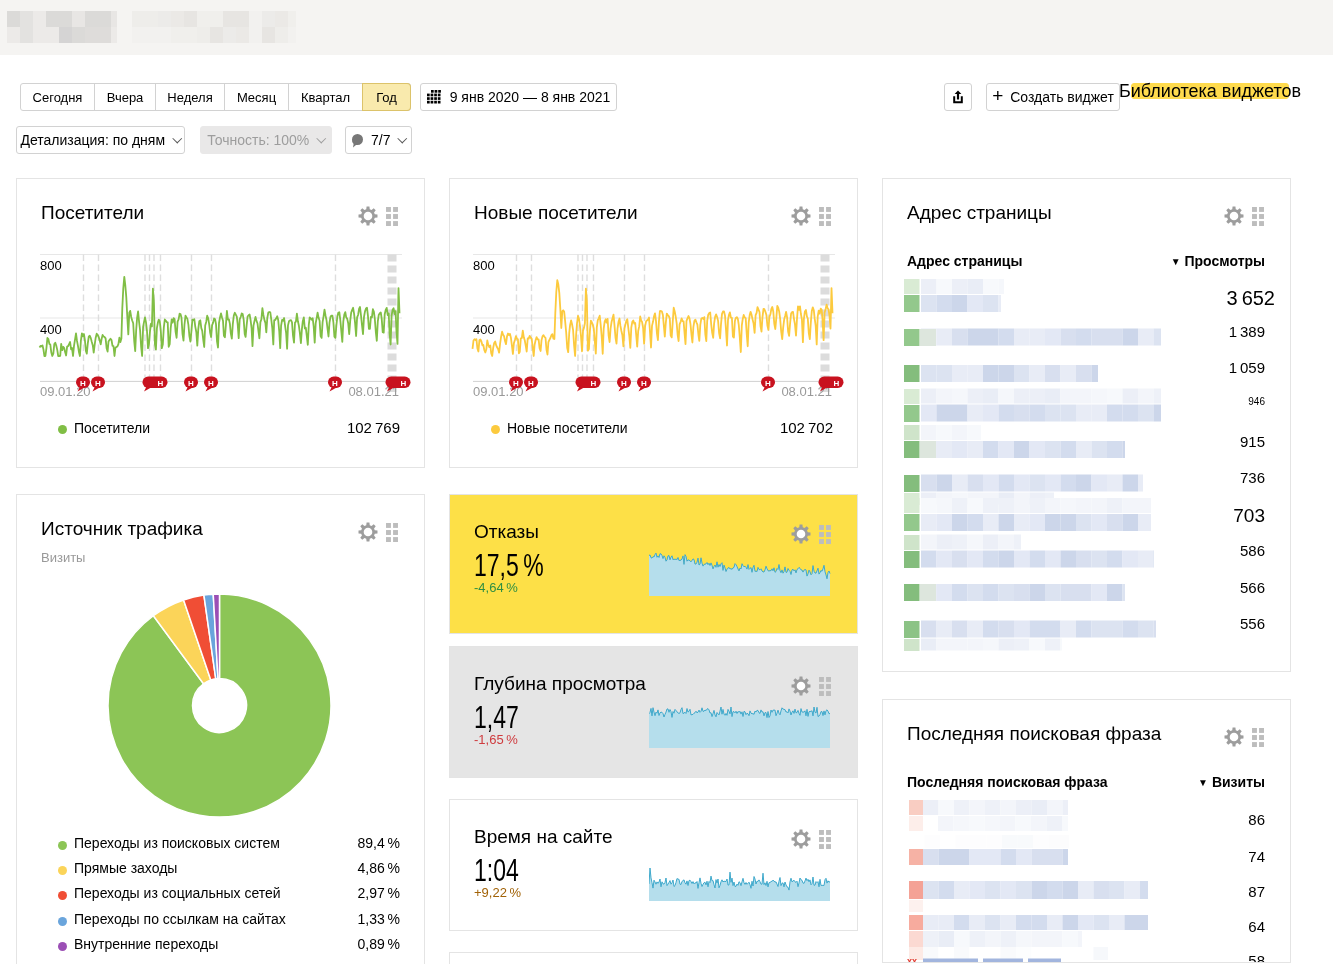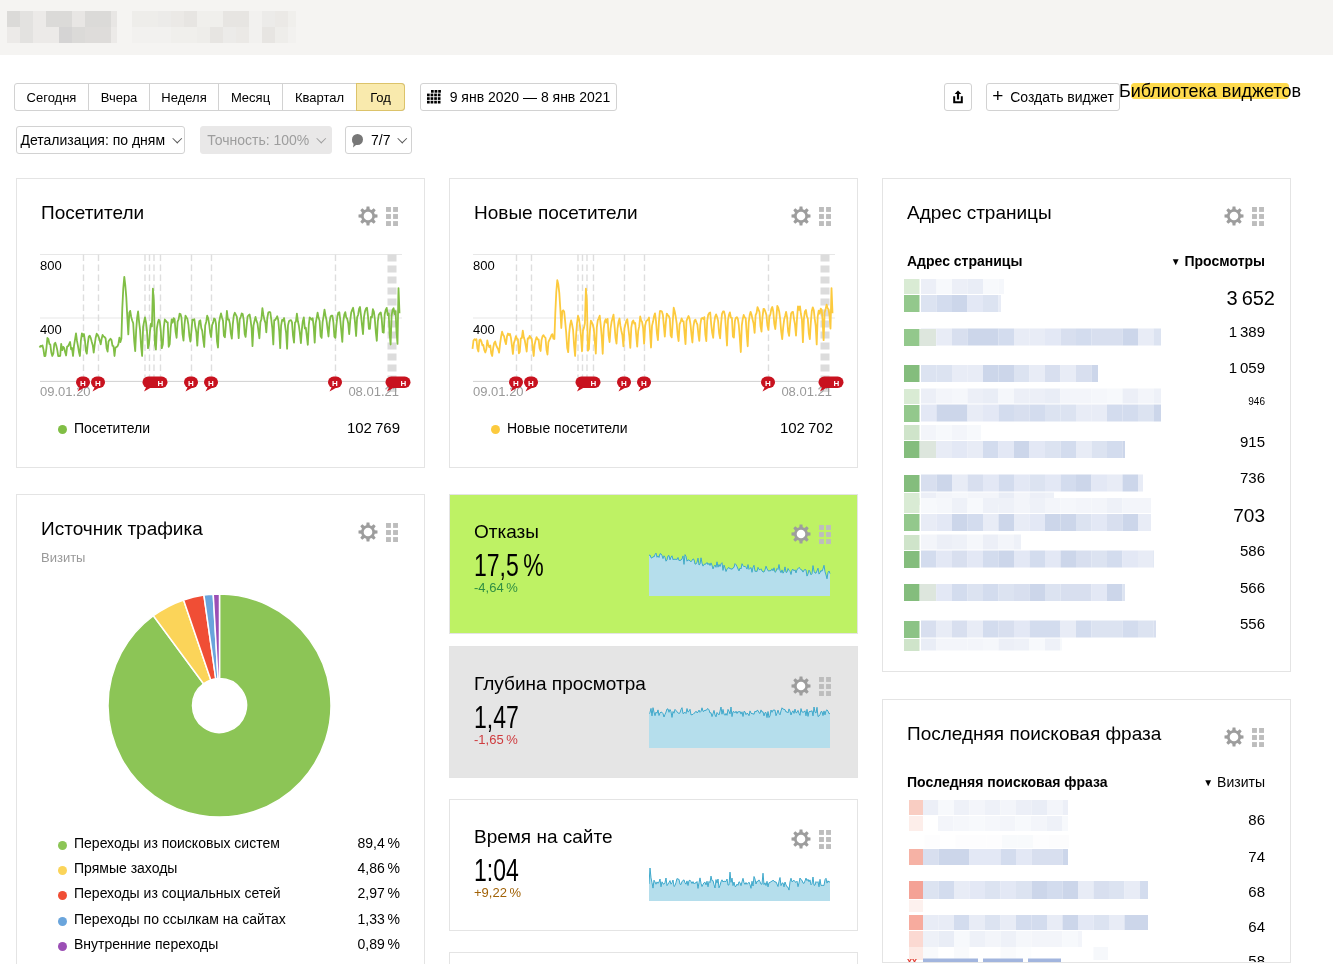--- a/index.html
+++ b/index.html
@@ -53,21 +53,21 @@
     <rect x="52.0" y="16.0" width="13.0" height="16.0" fill="#f0efec"></rect>
     <rect x="65.0" y="16.0" width="13.0" height="16.0" fill="#eeedea"></rect>
     <rect x="78.0" y="16.0" width="13.0" height="16.0" fill="#e7e5e2"></rect>
     <rect x="91.0" y="16.0" width="13.0" height="16.0" fill="#ecebe9"></rect>
     <rect x="104.0" y="16.0" width="13.0" height="16.0" fill="#ebe9e6"></rect>
     <rect x="117.0" y="16.0" width="13.0" height="16.0" fill="#f2f1ef"></rect>
     <rect x="130.0" y="16.0" width="13.0" height="16.0" fill="#e7e5e2"></rect>
     <rect x="143.0" y="16.0" width="13.0" height="16.0" fill="#eeedea"></rect>
     <rect x="156.0" y="16.0" width="8.0" height="16.0" fill="#f2f1ef"></rect>
   </svg>
-<div class="seg" style="left:14px;top:83px">
+<div class="seg" style="left:20px;top:83px">
     <div style="width:74px;">Сегодня</div>
     <div style="width:61px;">Вчера</div>
     <div style="width:69px;">Неделя</div>
     <div style="width:64px;">Месяц</div>
     <div style="width:74px;">Квартал</div>
     <div style="width:47px;background:#f9eaad;box-shadow:0 0 0 1px #dcc36a;border-radius:0 3px 3px 0;border-right:none;">Год</div>
   </div>
 <div class="btn" style="left:420px;top:83px;width:197px;height:28px;font-size:14px">
 <svg width="15" height="15" viewBox="0 0 15 15" style="margin-right:8px;flex:none">
       <rect x="4.0" y="0" width="2.7" height="2.7" fill="#000"></rect>
@@ -516,24 +516,24 @@
     </svg>
     <svg style="position:absolute;left:369px;top:28px" width="12" height="19" viewBox="0 0 11.2 17.8">
       <rect x="0.0" y="0.0" width="4.6" height="4.6" fill="#bdbdbd"></rect>
       <rect x="6.6" y="0.0" width="4.6" height="4.6" fill="#bdbdbd"></rect>
       <rect x="0.0" y="6.6" width="4.6" height="4.6" fill="#bdbdbd"></rect>
       <rect x="6.6" y="6.6" width="4.6" height="4.6" fill="#bdbdbd"></rect>
       <rect x="0.0" y="13.2" width="4.6" height="4.6" fill="#bdbdbd"></rect>
       <rect x="6.6" y="13.2" width="4.6" height="4.6" fill="#bdbdbd"></rect>
     </svg>
     <div class="abs" style="left:24px;top:74px;font-size:14px;font-weight:bold">Последняя поисковая фраза</div>
-    <div class="abs" style="right:25px;top:74px;font-size:14px;font-weight:normal"><span style="font-size:10px;vertical-align:1px">▼</span> Визиты</div>
+    <div class="abs" style="right:25px;top:74px;font-size:14px;font-weight:bold"><span style="font-size:10px;vertical-align:1px">▼</span> Визиты</div>
     <div class="abs" style="right:25px;top:111px;font-size:15px">86</div>
     <div class="abs" style="right:25px;top:148px;font-size:15px">74</div>
-    <div class="abs" style="right:25px;top:183px;font-size:15px">68</div>
+    <div class="abs" style="right:25px;top:183px;font-size:15px">87</div>
     <div class="abs" style="right:25px;top:218px;font-size:15px">64</div>
     <div class="abs" style="right:25px;top:252px;font-size:15px">58</div>
     <svg class="abs" style="left:0;top:0" width="408" height="265">
       <rect x="26" y="100" width="14" height="15" fill="#f9cdc2"></rect>
       <rect x="26" y="116" width="14" height="15" fill="#fdeeea"></rect>
       <rect x="40.0" y="100.0" width="15.5" height="15.0" fill="#eceff7"></rect>
       <rect x="55.5" y="100.0" width="15.5" height="15.0" fill="#f7f9fc"></rect>
       <rect x="71.0" y="100.0" width="15.5" height="15.0" fill="#eef1f8"></rect>
       <rect x="86.5" y="100.0" width="15.5" height="15.0" fill="#f3f5fa"></rect>
       <rect x="102.0" y="100.0" width="15.5" height="15.0" fill="#eef1f8"></rect>
@@ -671,21 +671,21 @@
     <div class="abs" style="left:41px;top:396px;width:9px;height:9px;border-radius:50%;background:#f04e35"></div>
     <div class="abs" style="left:57px;top:390px;font-size:14px">Переходы из социальных сетей</div>
     <div class="abs" style="right:24px;top:390px;font-size:14px">2,97 %</div>
     <div class="abs" style="left:41px;top:422px;width:9px;height:9px;border-radius:50%;background:#6aa5dc"></div>
     <div class="abs" style="left:57px;top:416px;font-size:14px">Переходы по ссылкам на сайтах</div>
     <div class="abs" style="right:24px;top:416px;font-size:14px">1,33 %</div>
     <div class="abs" style="left:41px;top:447px;width:9px;height:9px;border-radius:50%;background:#9b4fb5"></div>
     <div class="abs" style="left:57px;top:441px;font-size:14px">Внутренние переходы</div>
     <div class="abs" style="right:24px;top:441px;font-size:14px">0,89 %</div>
   </div>
-<div style="position:absolute;left:449px;top:494px;width:409px;height:140px;border:1px solid #e4e4e4;background:#bef264;">
+<div style="position:absolute;left:449px;top:494px;width:409px;height:140px;border:1px solid #e4e4e4;background:#fde047;">
     <div class="wtitle" style="left:24px;top:25.5px">Отказы</div>
     <svg style="position:absolute;left:341px;top:29px" width="20" height="20" viewBox="0 0 20 20">
       <path fill="#9d9d9d" d="M8.25,3.22 L8.58,0.51 L11.42,0.51 L11.75,3.22 L13.55,3.97 L15.71,2.28 L17.72,4.29 L16.03,6.45 L16.78,8.25 L19.49,8.58 L19.49,11.42 L16.78,11.75 L16.03,13.55 L17.72,15.71 L15.71,17.72 L13.55,16.03 L11.75,16.78 L11.42,19.49 L8.58,19.49 L8.25,16.78 L6.45,16.03 L4.29,17.72 L2.28,15.71 L3.97,13.55 L3.22,11.75 L0.51,11.42 L0.51,8.58 L3.22,8.25 L3.97,6.45 L2.28,4.29 L4.29,2.28 L6.45,3.97 Z"></path>
       <circle cx="10" cy="10" r="4.3" fill="#fff"></circle>
     </svg>
     <svg style="position:absolute;left:369px;top:30px" width="12" height="19" viewBox="0 0 11.2 17.8">
       <rect x="0.0" y="0.0" width="4.6" height="4.6" fill="#bdbdbd"></rect>
       <rect x="6.6" y="0.0" width="4.6" height="4.6" fill="#bdbdbd"></rect>
       <rect x="0.0" y="6.6" width="4.6" height="4.6" fill="#bdbdbd"></rect>
       <rect x="6.6" y="6.6" width="4.6" height="4.6" fill="#bdbdbd"></rect>

